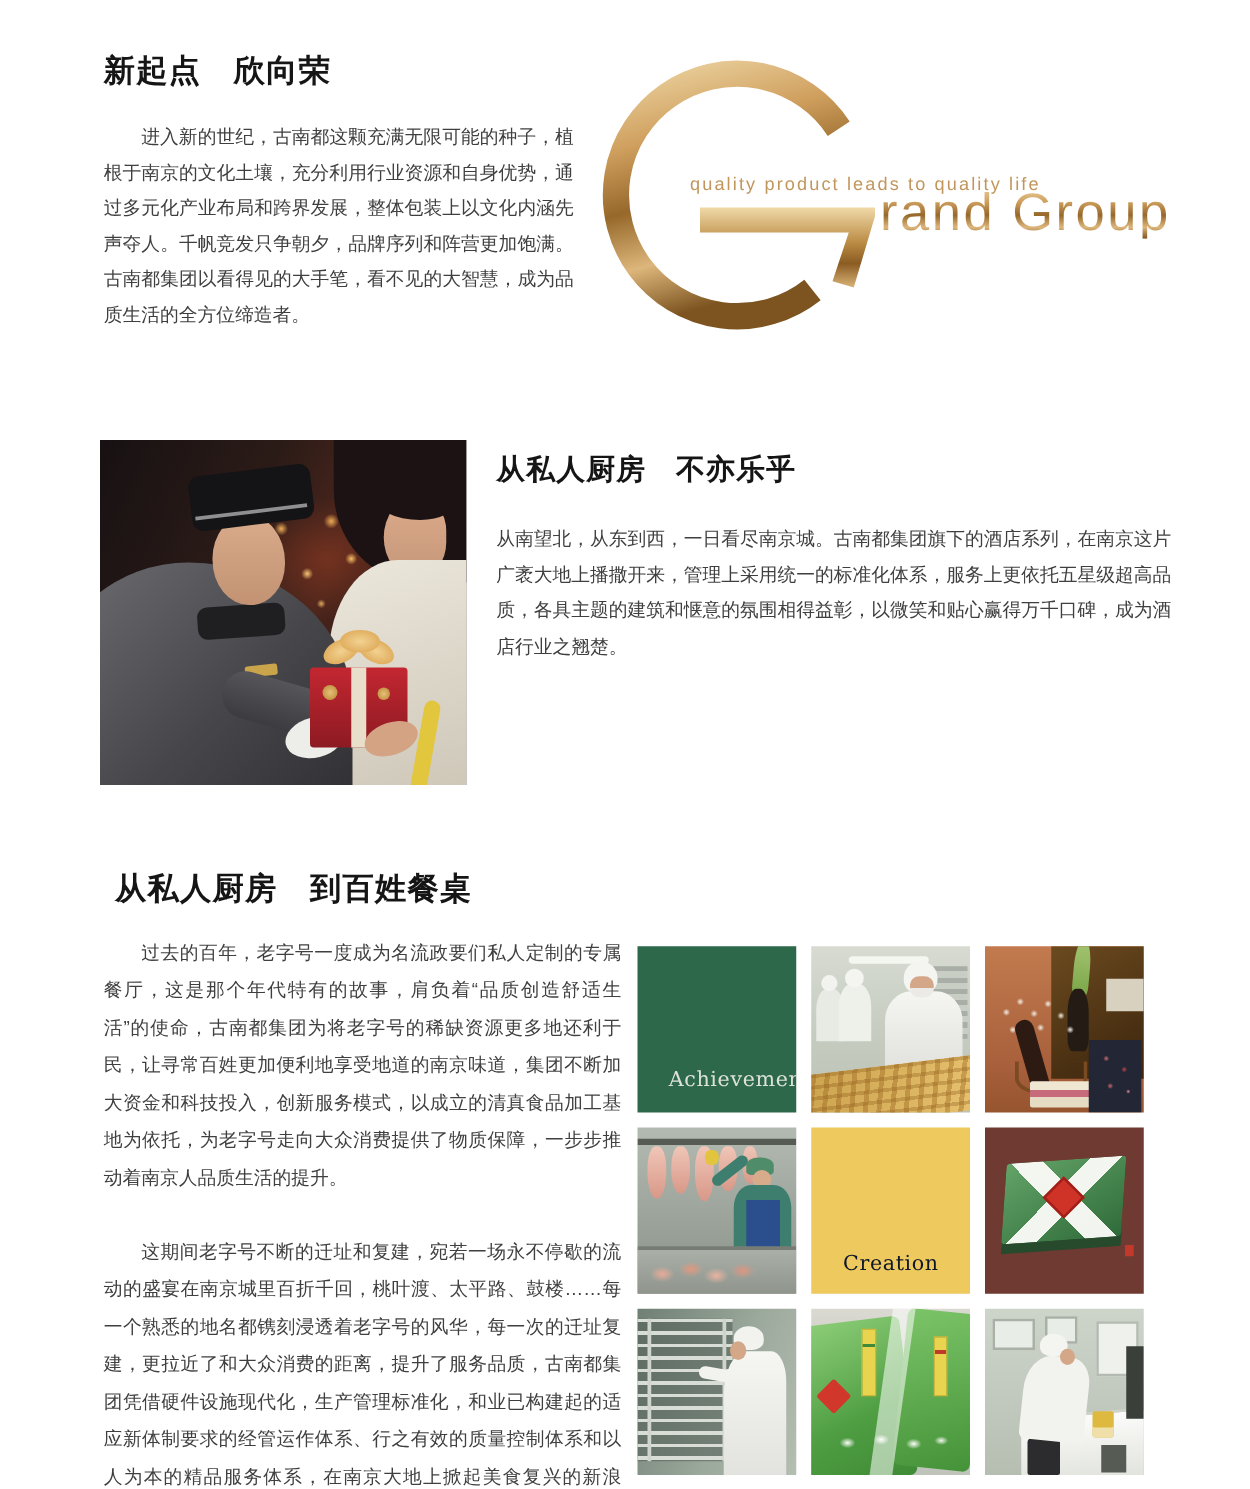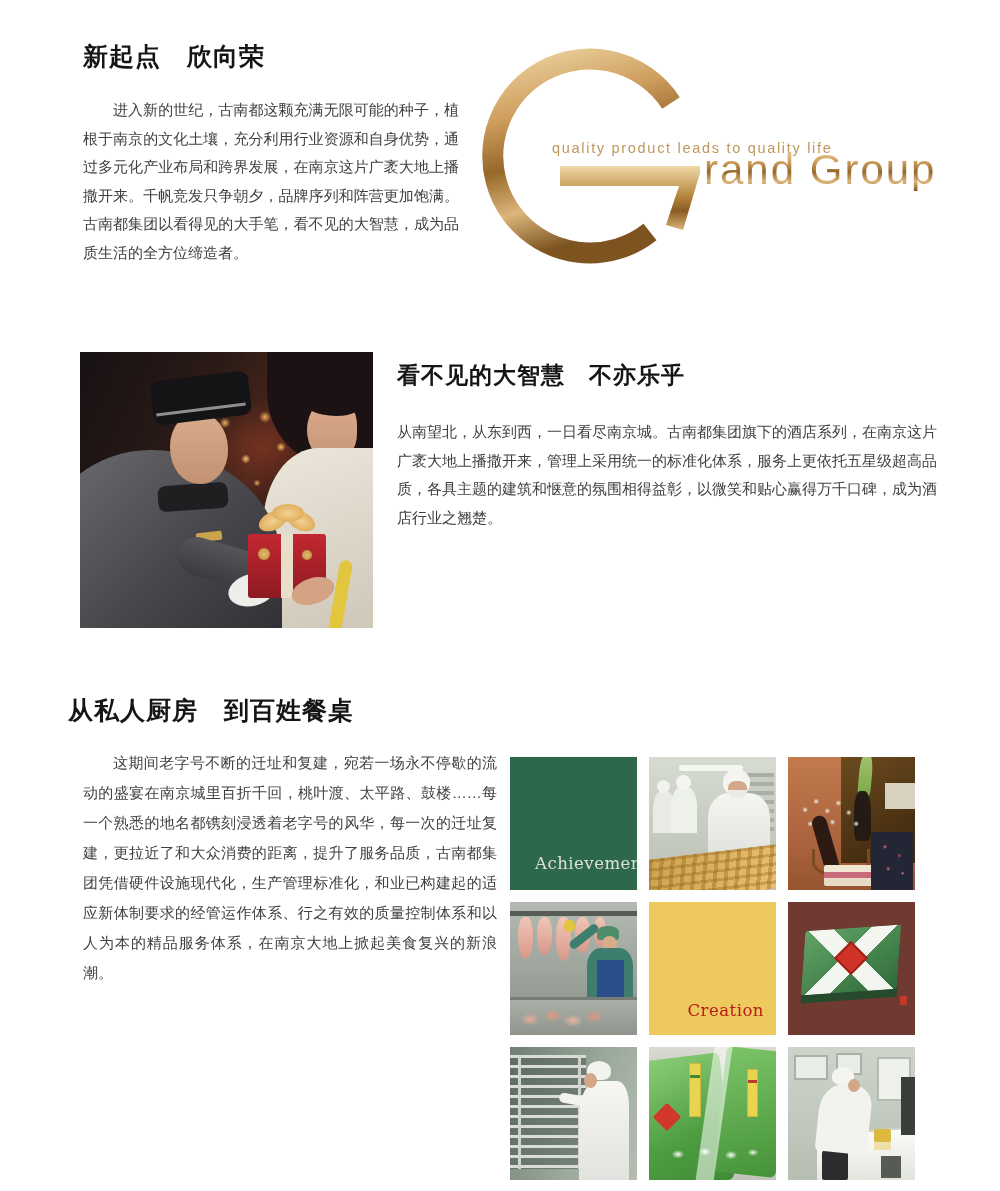--- a/index.html
+++ b/index.html
@@ -63,33 +63,33 @@
   .hx-bow i:nth-child(1){ left:0; top:8px; transform:rotate(-25deg); }
   .hx-bow i:nth-child(2){ left:28px; top:8px; transform:rotate(25deg); }
   .hx-bow i:nth-child(3){ left:14px; top:0; transform:rotate(0deg); width:32px; }
   .hx-whand { right:38px; top:226px; width:44px; height:26px; background:#d3a384; border-radius:50%; transform:rotate(-18deg); }
 
   #s2-block { position:absolute; left:397px; top:360px; width:540px; }
   #s2-head { font-size:23px; font-weight:600; color:#151515; letter-spacing:1px; }
   #s2-text { position:static; margin-top:27px; line-height:28.5px; }
 
   
-  #s3-head { left:68px; top:694px;text-align:right; }
+  #s3-head { left:92px; top:694px;text-align:right; }
   #s3-text { left:83px; top:748px; width:414px; line-height:30px; }
   #s3-text p + p { margin-top:29px; }
 
   .grid { position:absolute; left:510px; top:757px; display:grid;
     grid-template-columns:repeat(3,127px); grid-auto-rows:133px; gap:12px 12px; }
   .tile { position:relative; overflow:hidden; }
   .tile * { position:absolute; }
 
   .t-ach { background:#2e684b; }
   .t-ach .lbl { left:25px; bottom:17px; font-family:"DejaVu Serif","Liberation Serif",serif; font-size:16.5px; color:#dde2d8; letter-spacing:.5px; }
   .t-cre { background:#eec95d; }
-  .t-cre .lbl { right:12px; bottom:15px; font-family:"DejaVu Serif","Liberation Serif",serif; font-size:16.5px; color:#b91c1c; letter-spacing:.5px; }
+  .t-cre .lbl { right:25px; bottom:15px; font-family:"DejaVu Serif","Liberation Serif",serif; font-size:16.5px; color:#0f172a; letter-spacing:.5px; }
 
   
   .t-bak { background:linear-gradient(#d7dbd2 0%,#c5cbbf 55%,#bbc1b4 100%); }
   .t-bak .light { left:30px; top:8px; width:64px; height:6px; background:#f4f6f0; border-radius:3px; }
   .t-bak .racks { right:2px; top:16px; width:44px; height:58px; background:repeating-linear-gradient(180deg,#a9aea6 0 4px,#c9cec5 4px 9px); }
   .t-bak .w2 { left:22px; top:30px; width:26px; height:46px; background:#eef0ea; border-radius:40% 40% 0 0; }
   .t-bak .w2h { left:27px; top:18px; width:15px; height:15px; background:#f4f4f0; border-radius:50%; }
   .t-bak .w3 { left:4px; top:34px; width:22px; height:42px; background:#e8eae4; border-radius:40% 40% 0 0; }
   .t-bak .w3h { left:8px; top:23px; width:13px; height:13px; background:#f2f2ee; border-radius:50%; }
   .t-bak .wmh { right:26px; top:12px; width:27px; height:26px; background:#f4f4f1; border-radius:50% 50% 42% 42%; }
@@ -195,21 +195,21 @@
   .t-lab .equip { right:0; top:30px; width:14px; height:58px; background:#3a3f3a; }
   .t-lab .equip2 { right:14px; bottom:2px; width:20px; height:22px; background:#565b54; }
 </style>
 </head>
 <body>
 
 <div class="page">
 
   <h1 class="h-big" id="s1-head">新起点　欣向荣</h1>
   <div class="body-txt" id="s1-text">
-    <p>进入新的世纪，古南都这颗充满无限可能的种子，植根于南京的文化土壤，充分利用行业资源和自身优势，通过多元化产业布局和跨界发展，在南京这片广袤大地上播撒开来。千帆竞发只争朝夕，品牌序列和阵营更加饱满。古南都集团以看得见的大手笔，看不见的大智慧，成为品质生活的全方位缔造者。</p>
+    <p>进入新的世纪，古南都这颗充满无限可能的种子，植根于南京的文化土壤，充分利用行业资源和自身优势，通过多元化产业布局和跨界发展，整体包装上以文化内涵先声夺人。千帆竞发只争朝夕，品牌序列和阵营更加饱满。古南都集团以看得见的大手笔，看不见的大智慧，成为品质生活的全方位缔造者。</p>
   </div>
 
   <div class="logo">
     <svg width="232" height="242" viewBox="0 0 232 242" aria-hidden="true">
       <defs>
         <linearGradient id="goldg" x1="0" y1="0" x2="0.25" y2="1">
           <stop offset="0" stop-color="#ecd3a0"></stop>
           <stop offset="0.3" stop-color="#cf9f5e"></stop>
           <stop offset="0.55" stop-color="#96682a"></stop>
           <stop offset="0.78" stop-color="#ddb67b"></stop>
@@ -251,28 +251,29 @@
     <div class="hx-emblem2"></div>
     <div class="hx-bow">
         <i></i>
         <i></i>
         <i></i>
       </div>
     <div class="hx-whand"></div>
   </div>
 
   <div id="s2-block">
-    <h2 id="s2-head">看不见的大智慧　不亦乐乎</h2>
+    <h2 id="s2-head">从私人厨房　不亦乐乎</h2>
     <div class="body-txt" id="s2-text">
       <p class="no-indent">从南望北，从东到西，一日看尽南京城。古南都集团旗下的酒店系列，在南京这片广袤大地上播撒开来，管理上采用统一的标准化体系，服务上更依托五星级超高品质，各具主题的建筑和惬意的氛围相得益彰，以微笑和贴心赢得万千口碑，成为酒店行业之翘楚。</p>
     </div>
   </div>
 
   <h1 class="h-big" id="s3-head">从私人厨房　到百姓餐桌</h1>
   <div class="body-txt" id="s3-text">
+    <p>过去的百年，老字号一度成为名流政要们私人定制的专属餐厅，这是那个年代特有的故事，肩负着“品质创造舒适生活”的使命，古南都集团为将老字号的稀缺资源更多地还利于民，让寻常百姓更加便利地享受地道的南京味道，集团不断加大资金和科技投入，创新服务模式，以成立的清真食品加工基地为依托，为老字号走向大众消费提供了物质保障，一步步推动着南京人品质生活的提升。</p>
     <p>这期间老字号不断的迁址和复建，宛若一场永不停歇的流动的盛宴在南京城里百折千回，桃叶渡、太平路、鼓楼……每一个熟悉的地名都镌刻浸透着老字号的风华，每一次的迁址复建，更拉近了和大众消费的距离，提升了服务品质，古南都集团凭借硬件设施现代化，生产管理标准化，和业已构建起的适应新体制要求的经管运作体系、行之有效的质量控制体系和以人为本的精品服务体系，在南京大地上掀起美食复兴的新浪潮。</p>
   </div>
 
   <div class="grid">
 
     <div class="tile t-ach">
       <span class="lbl">Achievement</span>
     </div>
 
     <div class="tile t-bak">

